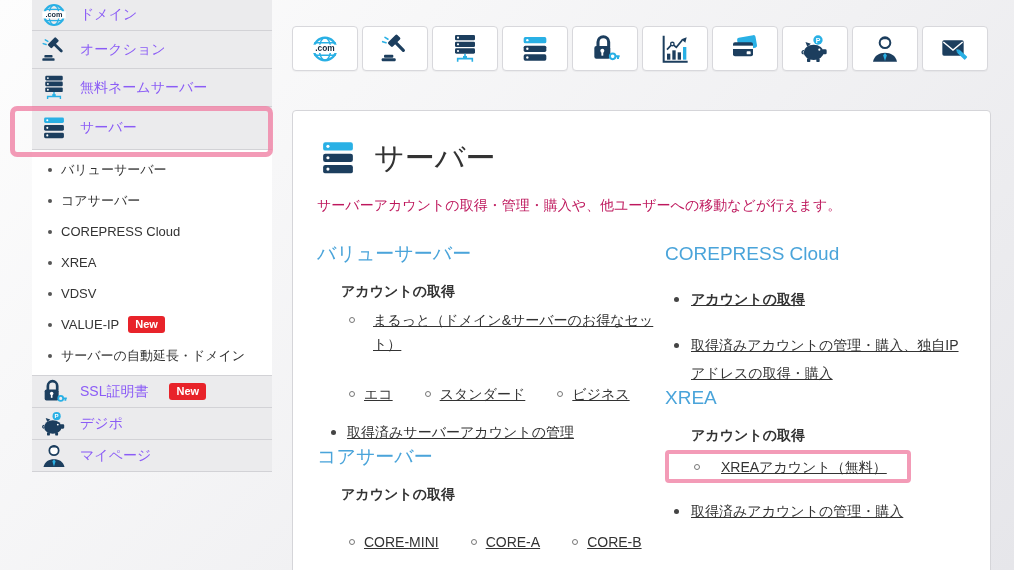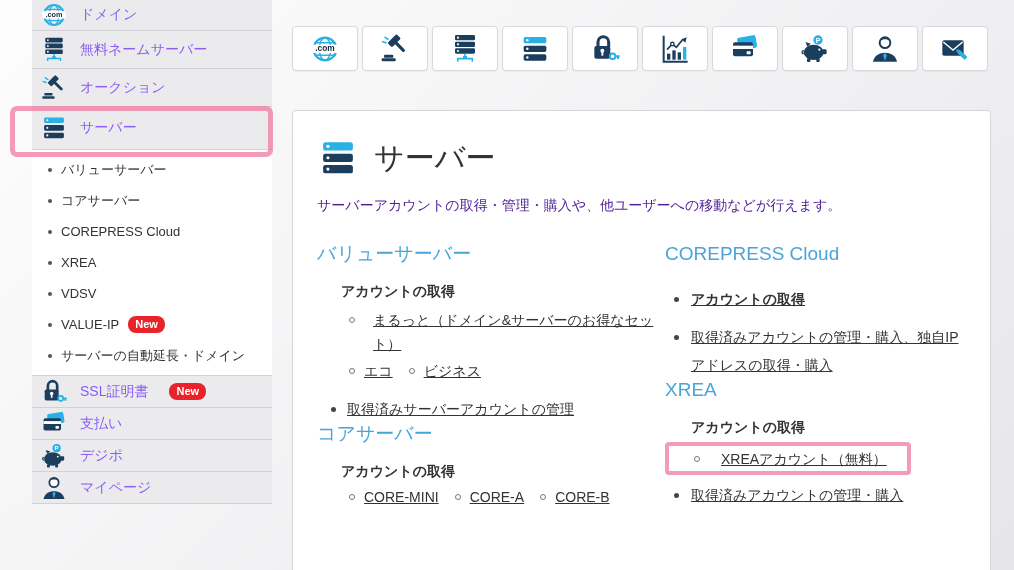--- a/index.html
+++ b/index.html
@@ -18,57 +18,57 @@
   .side-item.tall{height:43px;}
   .side-item.bottom{height:32px;}
   .side-label{font-size:14px;color:#8b5cf6;}
   .icon{width:28px;height:28px;flex:none;display:inline-block;}
   .icon svg{width:100%;height:100%;display:block;}
   .submenu{background:#fff;border-bottom:1px solid #d2d2d6;padding:4px 0;}
   .submenu-item{height:31px;display:flex;align-items:center;padding-left:16px;font-size:13px;color:#333;}
   .dot{width:4px;height:4px;border-radius:50%;background:#555;margin-right:9px;flex:none;}
   .badge{
     background:#e8232a;color:#fff;font-size:11px;font-weight:bold;
-    padding:2px 7px;border-radius:8px;margin-left:9px;line-height:1.2;
+    padding:2px 7px;border-radius:3px;margin-left:9px;line-height:1.2;
   }
   
   .toolbar{position:absolute;left:292px;top:26px;display:flex;gap:4px;}
   .tool-btn{
     width:66px;height:45px;background:#fff;border:1px solid #d8d8dc;border-radius:4px;
     display:flex;align-items:center;justify-content:center;box-sizing:border-box;
     box-shadow:0 1px 1px rgba(0,0,0,.04);
   }
   .tool-btn .icon{width:32px;height:32px;}
   
   .panel{
     position:absolute;left:292px;top:110px;width:699px;height:480px;box-sizing:border-box;
     background:#fff;border:1px solid #d5d5d9;border-radius:4px;padding:26px 24px;
   }
   .panel-header{display:flex;align-items:center;gap:15px;}
   .panel-header .icon{width:42px;height:42px;}
   .panel-title{font-size:30px;color:#333;}
-  .panel-desc{margin-top:18px;font-size:14px;color:#4c1d95;}
+  .panel-desc{margin-top:18px;font-size:14px;color:#be185d;}
   .columns{display:flex;margin-top:28px;}
   .col-left{width:348px;flex:none;}
   .col-right{flex:1;}
   h3.sect{margin:0;font-size:19px;font-weight:normal;color:#4aa4da;line-height:1.2;}
   .sect-gap{margin-top:42px;}
   .sect-gap-r{margin-top:36px;}
   a{color:#333;text-decoration:underline;cursor:pointer;}
   .acct-label{font-weight:bold;font-size:14px;margin:17px 0 4px 24px;}
   .acct-label.r{margin-left:26px;}
   .sub-li{position:relative;padding-left:56px;line-height:24px;font-size:14px;margin-top:7px;}
   .sub-li.r{}
-  .top-li{position:relative;padding-left:30px;line-height:28px;font-size:14px;margin-top:10px;}
+  .top-li{position:relative;padding-left:30px;line-height:28px;font-size:14px;margin-top:18px;}
   .top-li.r{padding-left:26px;}
   .b-disc{position:absolute;left:14px;top:12px;width:5px;height:5px;border-radius:50%;background:#444;}
   .top-li.r .b-disc{left:9px;}
   .b-circ{position:absolute;left:32px;top:9px;width:4px;height:4px;border:1.5px solid #777;border-radius:50%;background:#fff;}
   .sub-li.r .b-circ{left:29px;}
-  .sub-row{margin-top:3px;padding-left:32px;font-size:14px;display:flex;gap:16px;line-height:24px;}
+  .sub-row{margin-top:26px;padding-left:32px;font-size:14px;display:flex;gap:32px;line-height:24px;}
   .pair{display:flex;align-items:center;gap:9px;}
   .pair .bc{width:4px;height:4px;border:1.5px solid #777;border-radius:50%;background:#fff;flex:none;}
   .bold-link{font-weight:bold;}
   
   .hl-box{position:absolute;border:5px solid rgba(240,130,165,.8);border-radius:7px;pointer-events:none;}
   .hl-frame{position:absolute;left:0;top:-5px;width:238px;height:25px;border:4px solid rgba(240,130,165,.8);border-radius:4px;pointer-events:none;}
 </style>
 </head>
 <body>
 
@@ -81,46 +81,46 @@
      <path d="M8 14.5h32M8 33.5h32" stroke="#29b0e5" stroke-width="2.2"></path>
      <rect x="4" y="17.5" width="40" height="12.5" fill="#ffffff"></rect>
      <text class="globe-label" x="24" y="27.5" text-anchor="middle" font-size="12.5" font-weight="bold" fill="#16283c" font-family="Liberation Sans, sans-serif">.com</text>
         </svg>
       </span>
     <span class="side-label">ドメイン</span>
   </div>
   <div class="side-item">
     <span class="icon">
         <svg viewBox="0 0 48 48">
+     <g transform="rotate(45 24 22)">
+       <rect x="11" y="6" width="9.5" height="19" rx="2" fill="#1c3e5e"></rect>
+       <rect x="14" y="13.5" width="24" height="4.8" rx="2.4" fill="#1c3e5e"></rect>
+     </g>
+     <path d="M9 6.5l4.5 2.8M5.5 13l5 1.5" stroke="#29b0e5" stroke-width="2.4" stroke-linecap="round"></path>
+     <rect x="4" y="38" width="21" height="4.5" rx="1.5" fill="#1c3e5e"></rect>
+     <rect x="7.5" y="32.5" width="14" height="4.5" rx="1.5" fill="#1c3e5e"></rect>
+        </svg>
+      </span>
+    <span class="side-label">オークション</span>
+  </div>
+  <div class="side-item">
+    <span class="icon">
+        <svg viewBox="0 0 48 48">
      <rect x="9" y="3" width="30" height="8" rx="2" fill="#1c3e5e"></rect>
      <rect x="9" y="13" width="30" height="8" rx="2" fill="#1c3e5e"></rect>
      <rect x="9" y="23" width="30" height="8" rx="2" fill="#1c3e5e"></rect>
      <circle cx="13.5" cy="7" r="1.6" fill="#fff"></circle>
           <circle cx="13.5" cy="17" r="1.6" fill="#fff"></circle>
           <circle cx="13.5" cy="27" r="1.6" fill="#fff"></circle>
      <path d="M24 31v5M13 43v-4.5h22V43" stroke="#29b0e5" stroke-width="2.4" fill="none"></path>
      <rect x="21" y="34.5" width="6" height="4.5" fill="#29b0e5"></rect>
         </svg>
       </span>
     <span class="side-label">無料ネームサーバー</span>
   </div>
-  <div class="side-item">
-    <span class="icon">
-        <svg viewBox="0 0 48 48">
-     <g transform="rotate(45 24 22)">
-       <rect x="11" y="6" width="9.5" height="19" rx="2" fill="#1c3e5e"></rect>
-       <rect x="14" y="13.5" width="24" height="4.8" rx="2.4" fill="#1c3e5e"></rect>
-     </g>
-     <path d="M9 6.5l4.5 2.8M5.5 13l5 1.5" stroke="#29b0e5" stroke-width="2.4" stroke-linecap="round"></path>
-     <rect x="4" y="38" width="21" height="4.5" rx="1.5" fill="#1c3e5e"></rect>
-     <rect x="7.5" y="32.5" width="14" height="4.5" rx="1.5" fill="#1c3e5e"></rect>
-        </svg>
-      </span>
-    <span class="side-label">オークション</span>
-  </div>
   <div class="side-item tall">
     <span class="icon">
         <svg viewBox="0 0 48 48">
      <rect x="7" y="6" width="34" height="9.5" rx="2.5" fill="#29b0e5"></rect>
      <rect x="7" y="19" width="34" height="9.5" rx="2.5" fill="#1c3e5e"></rect>
      <rect x="7" y="32" width="34" height="9.5" rx="2.5" fill="#1c3e5e"></rect>
      <circle cx="12.5" cy="10.7" r="1.8" fill="#fff"></circle>
           <circle cx="12.5" cy="23.7" r="1.8" fill="#fff"></circle>
           <circle cx="12.5" cy="36.7" r="1.8" fill="#fff"></circle>
         </svg>
@@ -166,31 +166,20 @@
      <path d="M13.5 21v-7.5a8 8 0 0 1 16 0V21" fill="none" stroke="#1c3e5e" stroke-width="4.6"></path>
      <rect x="8" y="19.5" width="24" height="19" rx="3" fill="#1c3e5e"></rect>
      <circle cx="20" cy="26.5" r="3" fill="#fff"></circle>
           <rect x="18.6" y="27.5" width="2.8" height="6.5" fill="#fff"></rect>
      <circle cx="35.5" cy="35" r="4.2" fill="none" stroke="#29b0e5" stroke-width="3"></circle>
      <path d="M39.5 35h6.5M43.5 35v4" stroke="#29b0e5" stroke-width="3"></path>
         </svg>
       </span>
     <span class="side-label">SSL証明書</span>
     <span class="badge">New</span>
-  </div>
-  <div class="side-item bottom">
-    <span class="icon">
-        <svg viewBox="0 0 48 48">
-     <rect x="13" y="5" width="28" height="19" rx="3" fill="#29b0e5" transform="rotate(-10 27 14)"></rect>
-     <rect x="6" y="14" width="30" height="21" rx="3" fill="#1c3e5e"></rect>
-     <rect x="6" y="19" width="30" height="5" fill="#fff"></rect>
-     <rect x="26.5" y="27.5" width="6" height="4.5" rx="1" fill="#fff"></rect>
-        </svg>
-      </span>
-    <span class="side-label">支払い</span>
   </div>
   <div class="side-item bottom">
     <span class="icon">
         <svg viewBox="0 0 48 48">
      <ellipse cx="22" cy="29" rx="15" ry="11.5" fill="#1c3e5e"></ellipse>
      <rect x="34.5" y="24.5" width="7" height="7.5" rx="2" fill="#1c3e5e"></rect>
      <path d="M12.5 20.5l-2.8-7 8 2.6z" fill="#1c3e5e"></path>
      <rect x="12" y="38" width="5" height="5.5" rx="1" fill="#1c3e5e"></rect>
      <rect x="26" y="38" width="5" height="5.5" rx="1" fill="#1c3e5e"></rect>
      <path d="M7.5 26.5c-3.5-.5-4 4.5-.5 4.8" stroke="#1c3e5e" stroke-width="2" fill="none"></path>
@@ -365,20 +354,24 @@
         <span class="b-circ"></span>
         <a>まるっと（ドメイン&amp;サーバーのお得なセット）</a>
       </div>
       <div class="sub-row">
         <span class="pair">
             <span class="bc"></span>
             <a>エコ</a>
           </span>
         <span class="pair">
             <span class="bc"></span>
+            <a>スタンダード</a>
+          </span>
+        <span class="pair">
+            <span class="bc"></span>
             <a>ビジネス</a>
           </span>
       </div>
       <div class="top-li" style="margin-top:12px;">
         <span class="b-disc"></span>
         <a>取得済みサーバーアカウントの管理</a>
       </div>
 
       <h3 class="sect sect-gap">コアサーバー</h3>
       <div class="acct-label">アカウントの取得</div>

